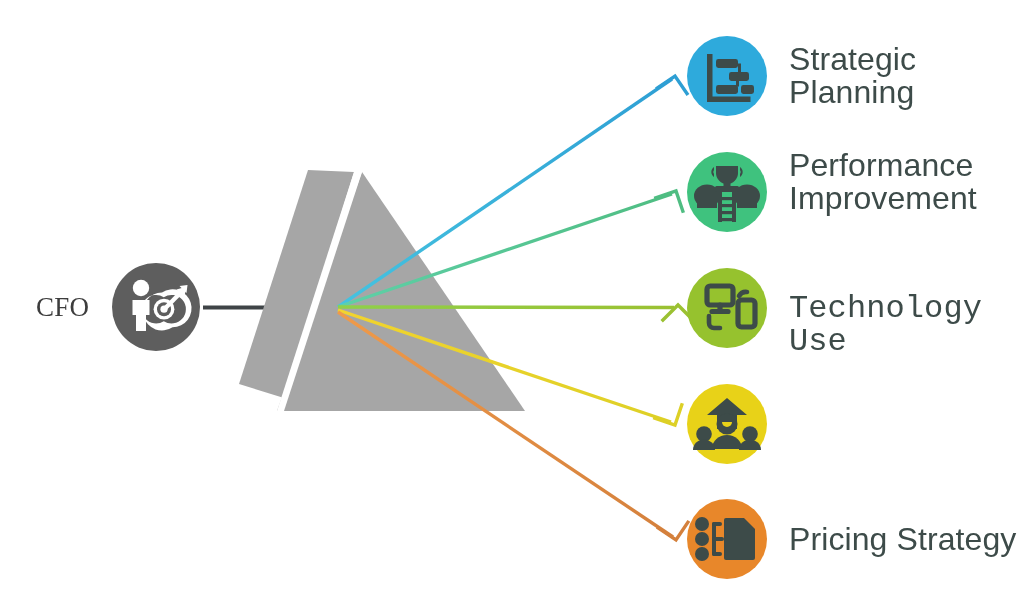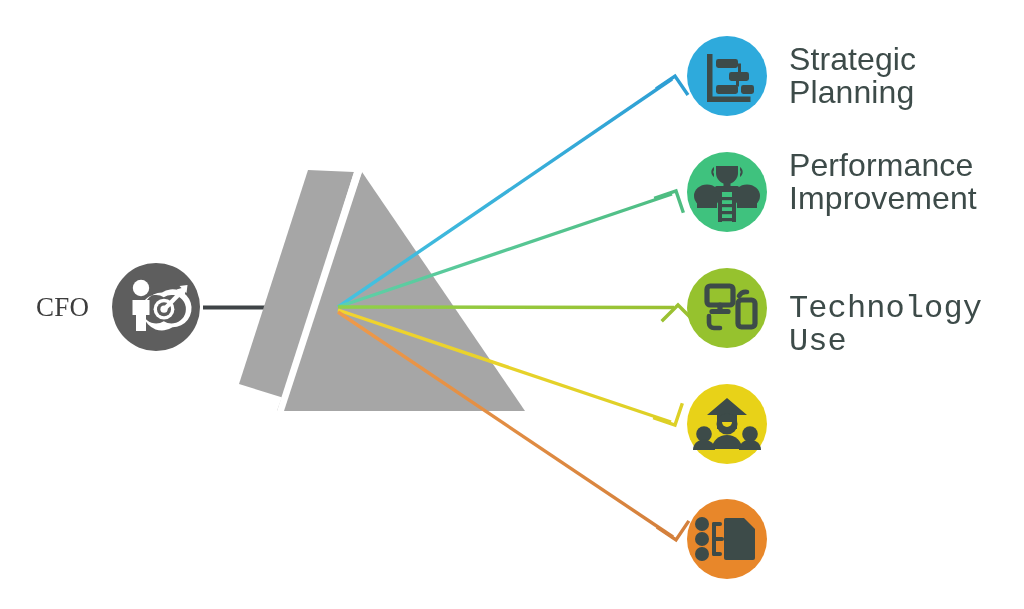--- a/index.html
+++ b/index.html
@@ -241,14 +241,15 @@
 
   <div class="node-label" style="left:789px; top:43px;">Strategic
 Planning</div>
 
   <div class="node-label" style="left:789px; top:149px;">Performance
 Improvement</div>
 
   <div class="node-label" style="left:789px; top:292px;font-family:Liberation Mono, monospace;">Technology Use</div>
 
 
+  <div class="node-label" style="left:789px; top:523px;">Pricing Strategy</div>
 
 </div>
 
 </body></html>

